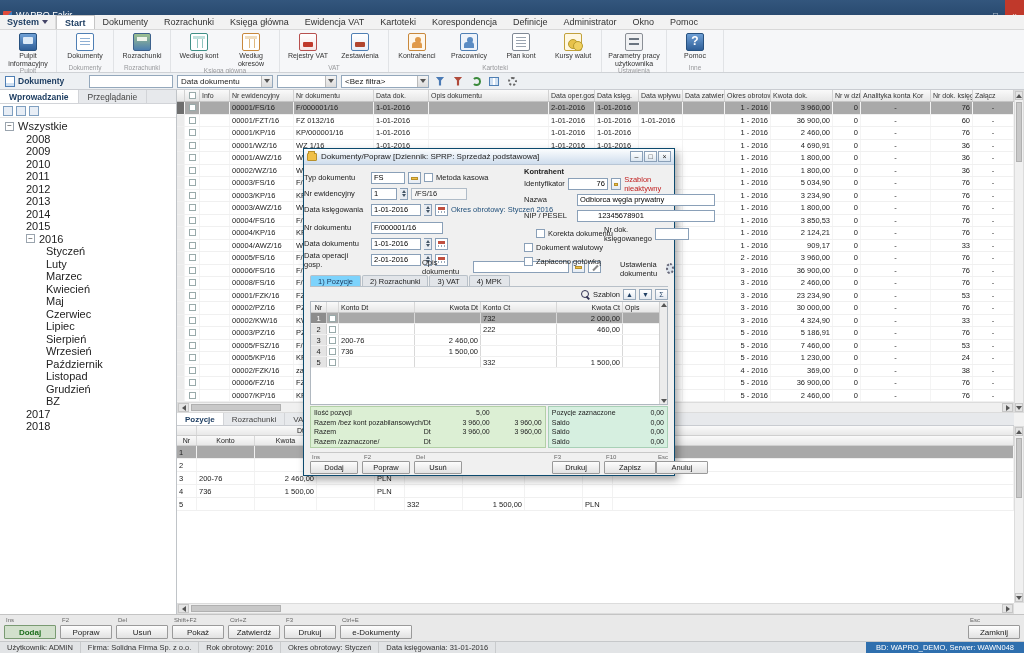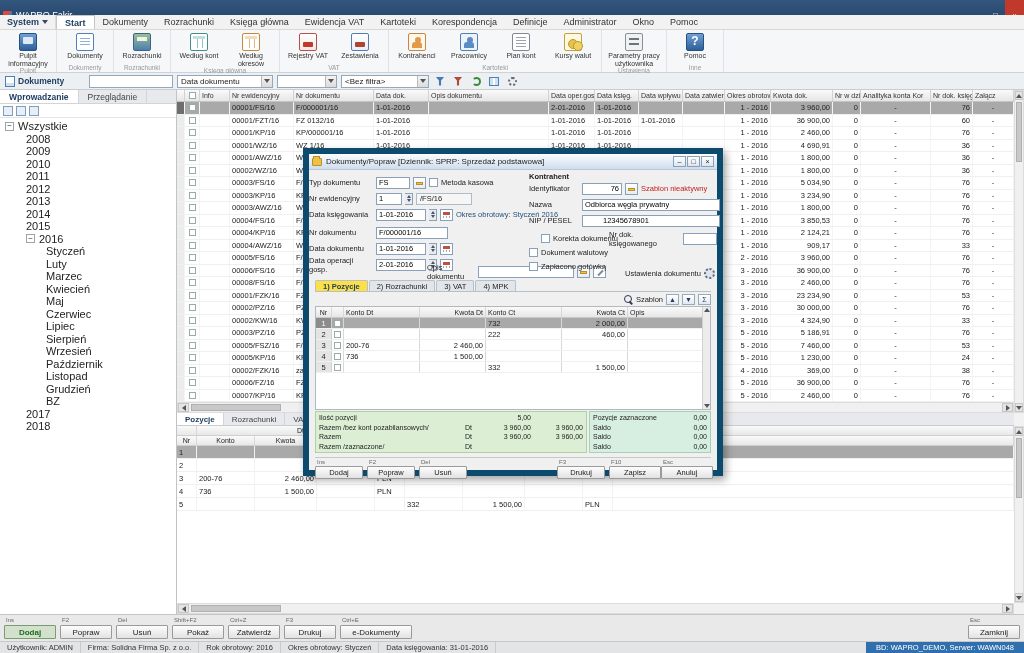--- a/index.html
+++ b/index.html
@@ -145,21 +145,21 @@
 .fface{height:14px;border:1px solid #9a9a9a;background:linear-gradient(#fdfdfd,#e2e2e2);font-size:8px;display:flex;align-items:center;justify-content:center;border-radius:1px}
 .fbtn.active .fface{background:#d2e0cc;border-color:#7a9a72;color:#1c6e1c;font-weight:bold}
 .fclose{margin-left:auto}
 
 
 .statusbar{position:absolute;left:0;right:0;bottom:0;height:12px;background:#e2e4e6;border-top:1px solid #c6c8ca;display:flex;align-items:stretch;font-size:7.5px;color:#333}
 .seg{display:flex;align-items:center;padding:0 7px;border-right:1px solid #c9cbcd;white-space:nowrap}
 .seg-db{margin-left:auto;background:#2f6fae;color:#fff;border-right:0;padding:0 10px;display:flex;align-items:center}
 
 
-.dialog{position:absolute;left:303px;top:148px;width:420px;height:328px;background:#f0f0f0;border:6px solid #0c4a6e;box-shadow:3px 4px 8px rgba(0,0,0,.35);z-index:10}
+.dialog{position:absolute;left:303px;top:148px;width:372px;height:328px;background:#f0f0f0;border:1px solid #0c4a6e;box-shadow:3px 4px 8px rgba(0,0,0,.35);z-index:10}
 .dlg-title{height:16px;background:linear-gradient(#fbfdfe,#cfdded);border-bottom:1px solid #b8c6d6;display:flex;align-items:center;gap:4px;padding:0 3px;font-size:8px;color:#222}
 .dlg-folder{width:10px;height:8px;background:#f0c048;border:1px solid #b8902a;border-radius:1px;position:relative}
 .dlg-folder::before{content:"";position:absolute;top:-3px;left:0;width:5px;height:2px;background:#f0c048;border:1px solid #b8902a;border-bottom:0}
 .dlg-wbtns{margin-left:auto;display:flex;gap:1px}
 .dlg-wbtn{width:13px;height:11px;border:1px solid #8aa0b8;background:linear-gradient(#fff,#dce6f0);font-size:7px;display:flex;align-items:center;justify-content:center}
 .dlg-body{position:relative;height:312px;font-size:7.5px}
 .drow{position:absolute;display:flex;align-items:center;height:13px;gap:3px}
 .dlabel{width:64px;color:#222}
 .din{height:12px;border:1px solid #8aa0b8;background:#fff;font-size:7.5px;font-family:inherit;padding:0 2px}
 .dbox{height:12px;border:1px solid #b0bcc8;background:#f6f6f6;display:flex;align-items:center;padding:0 3px}
@@ -173,21 +173,21 @@
 .fldbtn{width:13px;height:12px;border:1px solid #8aa0b8;background:linear-gradient(#fff,#e6ecf4);position:relative}
 .fldbtn::after{content:"";position:absolute;left:2px;right:2px;top:4px;bottom:3px;background:#f0c048;border:1px solid #b8902a}
 .editbtn{width:13px;height:12px;border:1px solid #8aa0b8;background:#fff;position:relative}
 .editbtn::after{content:"";position:absolute;left:3px;bottom:3px;width:7px;height:2px;background:#888;transform:rotate(-45deg)}
 .dchk{width:9px;height:9px;border:1px solid #8aa0b8;background:#fff;display:inline-block}
 .note-blue{color:#1f4e79}
 .note-red{color:#c02020}
 .gearbtn{width:11px;height:11px;border-radius:50%;border:2px dotted #667;background:#dde4ec}
 .dtabs{position:absolute;left:6px;top:110px;right:6px;height:12px;display:flex;border-bottom:1px solid #b8c0c8;font-size:7.5px}
 .dtab{display:flex;align-items:center;padding:0 7px;border:1px solid #b8c0c8;border-bottom:0;background:#e2e5e9;margin-right:1px;border-radius:2px 2px 0 0}
-.dtab.active{background:#fde047;font-weight:bold;color:#1f3f63}
+.dtab.active{background:#7dd3fc;font-weight:normal;color:#1f3f63}
 .dtools{position:absolute;left:6px;top:123px;right:6px;height:12px;display:flex;align-items:center;justify-content:flex-end;gap:3px;font-size:7.5px}
 .ic-mag{width:9px;height:9px;position:relative}
 .ic-mag::before{content:"";position:absolute;left:0;top:0;width:6px;height:6px;border:1.5px solid #335;border-radius:50%}
 .ic-mag::after{content:"";position:absolute;right:0;bottom:0;width:4px;height:1.5px;background:#335;transform:rotate(45deg)}
 .dtool{width:13px;height:11px;border:1px solid #9ab;background:linear-gradient(#fff,#e4e9f0);display:flex;align-items:center;justify-content:center;font-size:7px;color:#1f3f63}
 .dgrid{position:absolute;left:6px;top:136px;right:6px;height:104px;background:#fff;border:1px solid #b0b8c0;overflow:hidden;font-size:7.5px}
 .dg-head{display:flex;height:11px;background:linear-gradient(#fafafa,#e6e6e6);border-bottom:1px solid #c8c8c8;font-size:7px}
 .dgc{border-right:1px solid #d8d8d8;display:flex;align-items:center;padding:0 2px;white-space:nowrap;overflow:hidden}
 .dw-nr{width:16px;justify-content:center}.dw-sel{width:12px}.dw-kdt{width:76px}.dw-wdt{width:66px;justify-content:flex-end}.dw-kct{width:76px}.dw-wct{width:66px;justify-content:flex-end}.dw-opis{flex:1}
 .dg-row{display:flex;height:11px;border-bottom:1px solid #f0f0f0}

